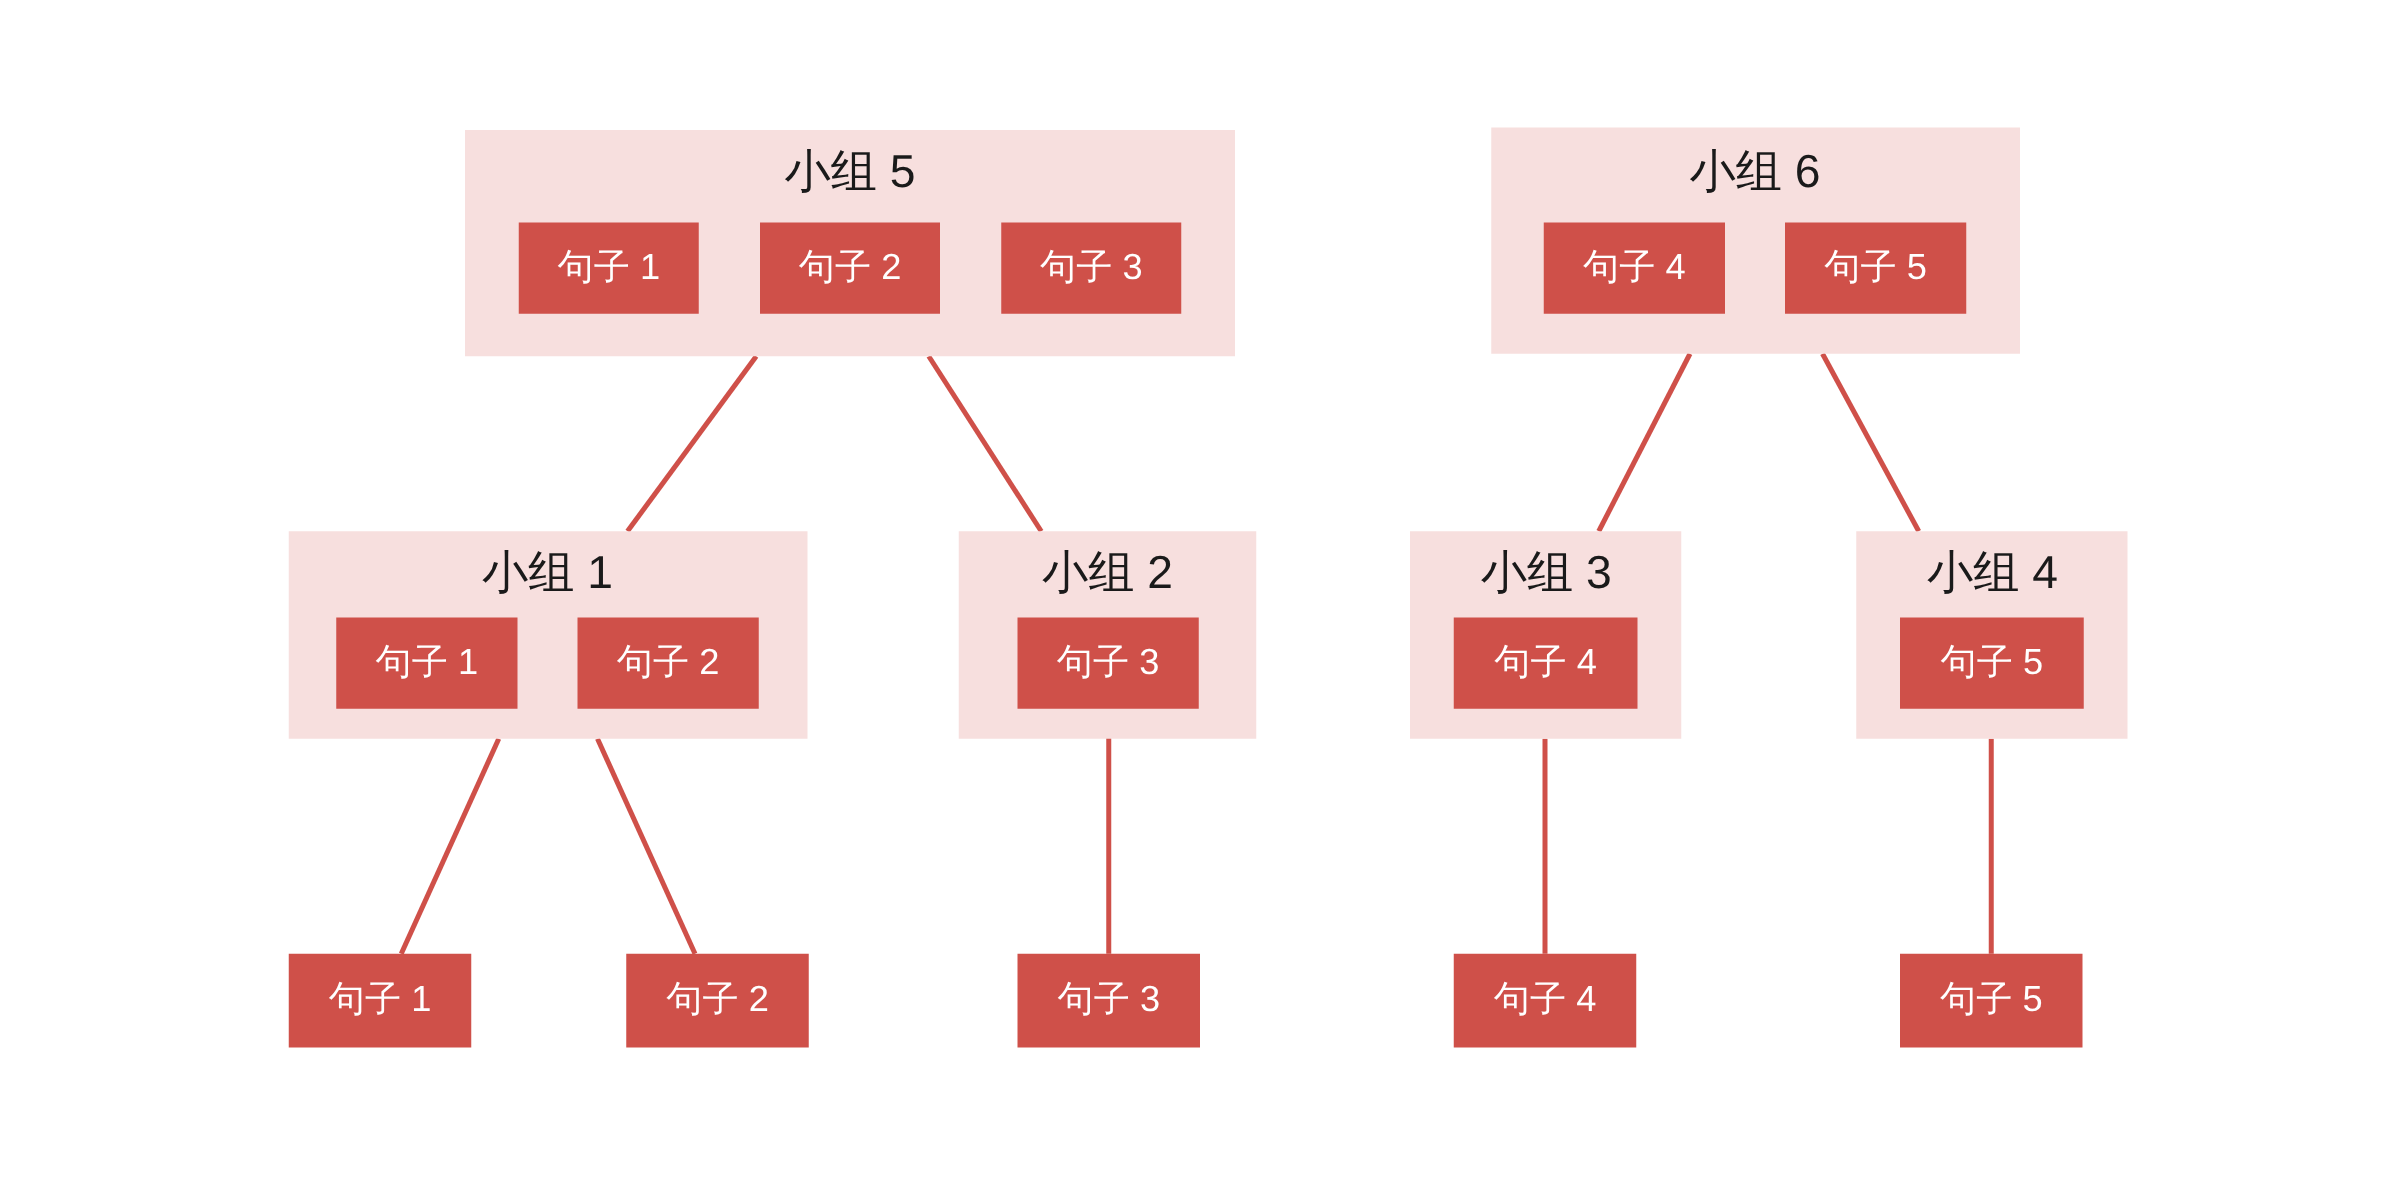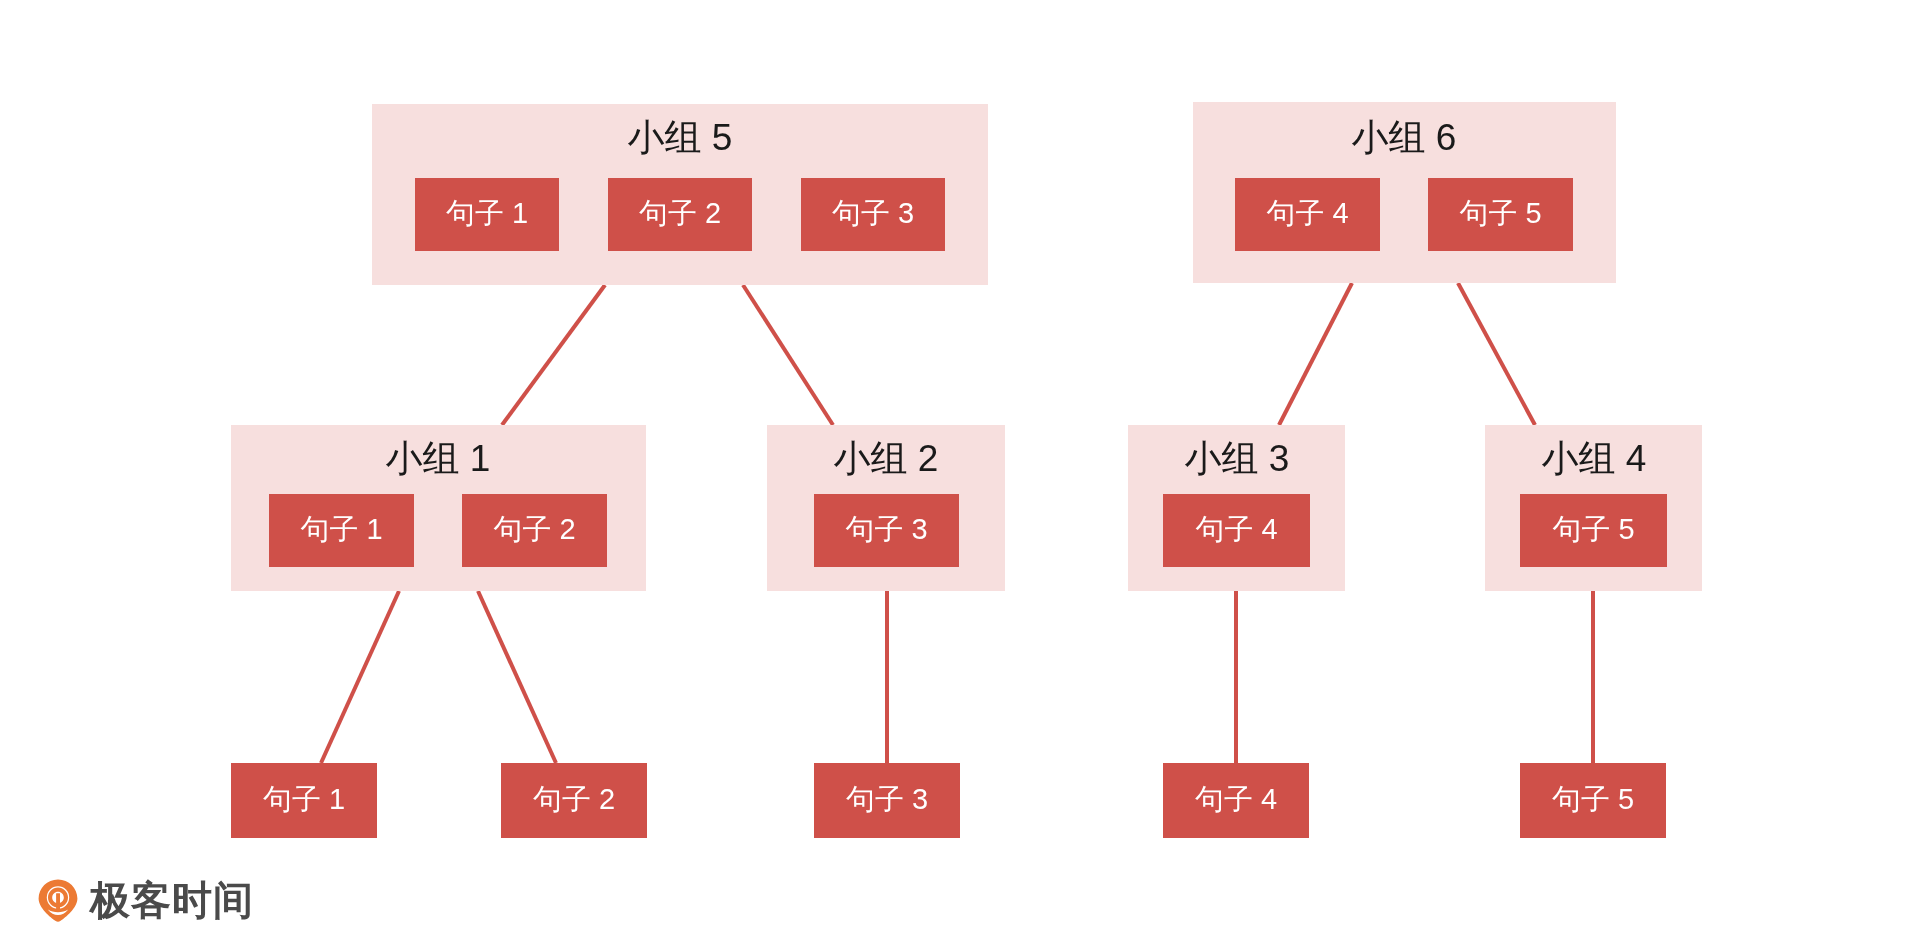--- a/index.html
+++ b/index.html
@@ -144,26 +144,13 @@
           <rect x="1163" y="747" width="146" height="75" fill="#cf5049"></rect>
           <text x="1236" y="785.5" class="sentence-label">句子 4</text>
         </g>
         <g>
           <rect x="1520" y="747" width="146" height="75" fill="#cf5049"></rect>
           <text x="1593" y="785.5" class="sentence-label">句子 5</text>
         </g>
       </g>
   </svg>
 
-  <div id="brand-logo">
-    <span class="logo-mark">
-      <svg viewBox="0 0 44 44" width="44" height="44" aria-hidden="true">
-        <path d="M22 1.5 C11.2 1.5 2.6 10 2.6 20.6 c0 9.4 11.9 19.1 17.1 22.4 c1.4 0.9 3.2 0.9 4.6 0 C29.5 39.7 41.4 30 41.4 20.6 C41.4 10 32.8 1.5 22 1.5 Z" fill="#ec7a33"></path>
-        <circle cx="22" cy="19.5" r="11.2" fill="#ffffff"></circle>
-        <path d="M22 9.5 c-5.5 0-10 4.5-10 10 0 5.5 4.5 10 10 10 s10-4.5 10-10 c0-5.5-4.5-10-10-10 Z
-                 m0 4.2 c3.2 0 5.8 2.6 5.8 5.8 s-2.6 5.8-5.8 5.8 -5.8-2.6-5.8-5.8 2.6-5.8 5.8-5.8 Z" fill="#ec7a33"></path>
-        <rect x="20.1" y="15.2" width="3.9" height="18.5" rx="0.4" fill="#ec7a33"></rect>
-        <path d="M11.8 31.5 c3 3.6 6.4 5.6 10.2 5.6 s7.2-2 10.2-5.6 c-3 1.8-6.4 2.7-10.2 2.7 s-7.2-0.9-10.2-2.7 Z" fill="#ffffff"></path>
-      </svg>
-    </span>
-    <span class="logo-text">极客时间</span>
-  </div>
 </div>
 
 </body></html>

